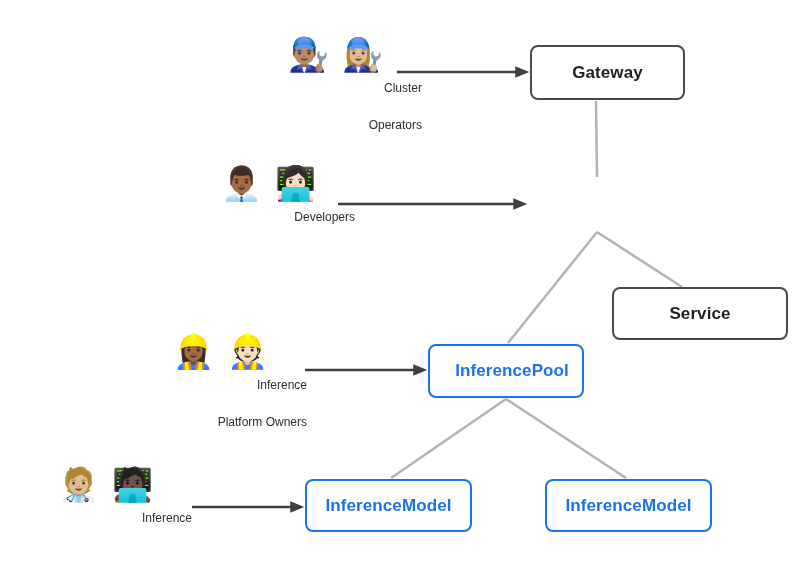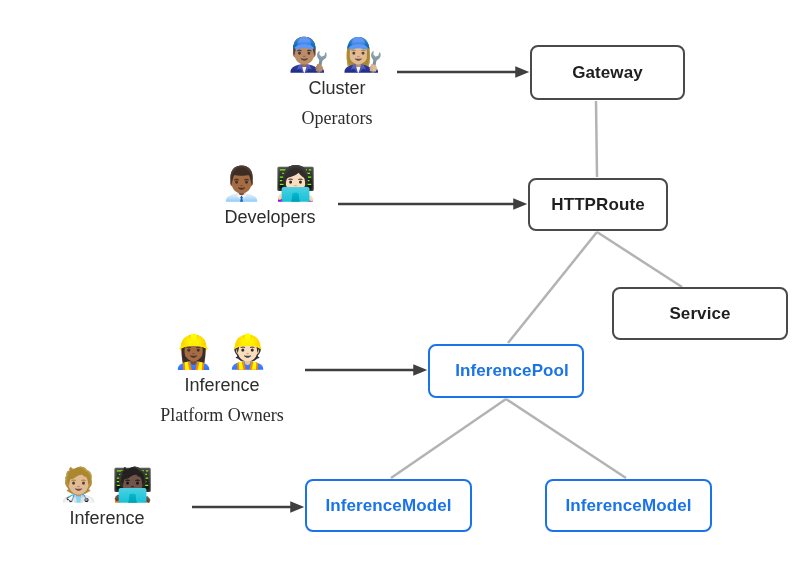--- a/index.html
+++ b/index.html
@@ -36,23 +36,23 @@
     border-color:var(--accent-blue,#1a73e8);
     color:var(--accent-blue,#1a73e8);
   }
   .persona{
     position:absolute;text-align:center;color:var(--label-text,#2d2d2d);
   }
   .persona .emoji{
     font-size:33px;line-height:1.25;white-space:nowrap;letter-spacing:2px;
   }
   .persona .plabel{
-    font-size:18px;line-height:21px;margin-top:3px;
+    font-size:12px;line-height:21px;margin-top:3px;text-align:right;
   }
-  .persona .plabel + .plabel{margin-top:9px;font-family:Liberation Serif, serif;}
+  .persona .plabel + .plabel{margin-top:16px;}
 </style>
 </head>
 <body>
 
 <div class="canvas">
 
   <svg class="edges" viewBox="0 0 800 572" xmlns="http://www.w3.org/2000/svg">
     <defs>
       <marker id="arrowhead" markerWidth="6.5" markerHeight="4.6" refX="0.3" refY="2.3" orient="auto" markerUnits="strokeWidth">
         <path d="M0,0 L5.6,2.3 L0,4.6 Z"></path>
@@ -90,23 +90,20 @@
 
   <div class="persona" style="left:22px;top:464px;width:170px;">
     <div class="emoji">🧑🏼‍⚕️ 🧑🏿‍💻</div>
     <div class="plabel">Inference</div>
   </div>
 
   <div class="node" style="left:530px;top:45px;width:155px;height:55px;">
     <span>Gateway</span>
   </div>
 
-  <div class="node" style="left:528px;top:178px;width:140px;height:53px;">
-    <span>HTTPRoute</span>
-  </div>
 
   <div class="node" style="left:612px;top:287px;width:176px;height:53px;">
     <span>Service</span>
   </div>
 
   <div class="node highlighted" style="left:428px;top:344px;width:156px;height:54px;padding-left:12px;">
     <span>InferencePool</span>
   </div>
 
   <div class="node highlighted" style="left:305px;top:479px;width:167px;height:53px;">

